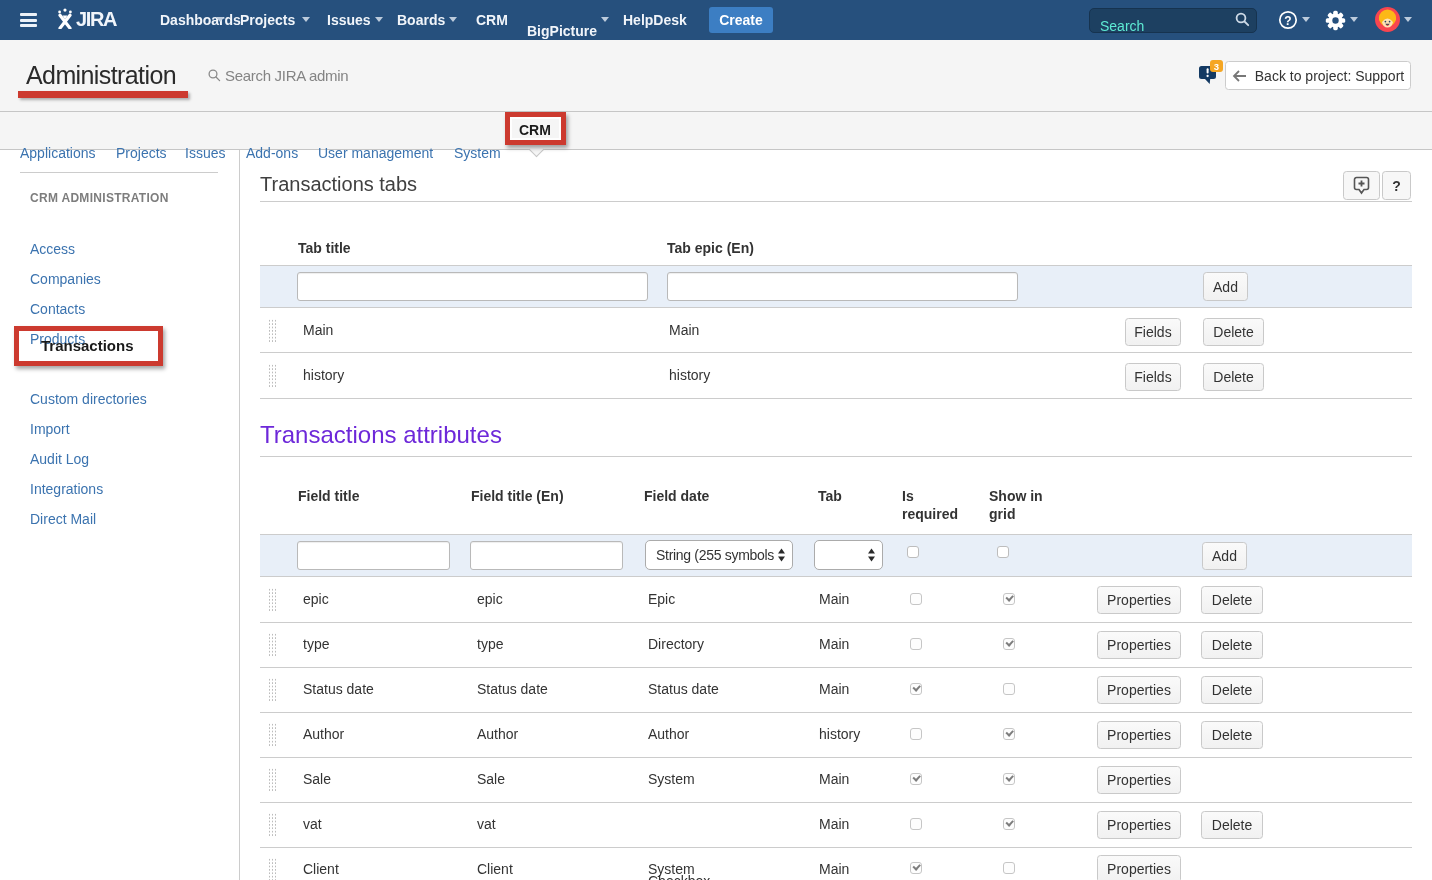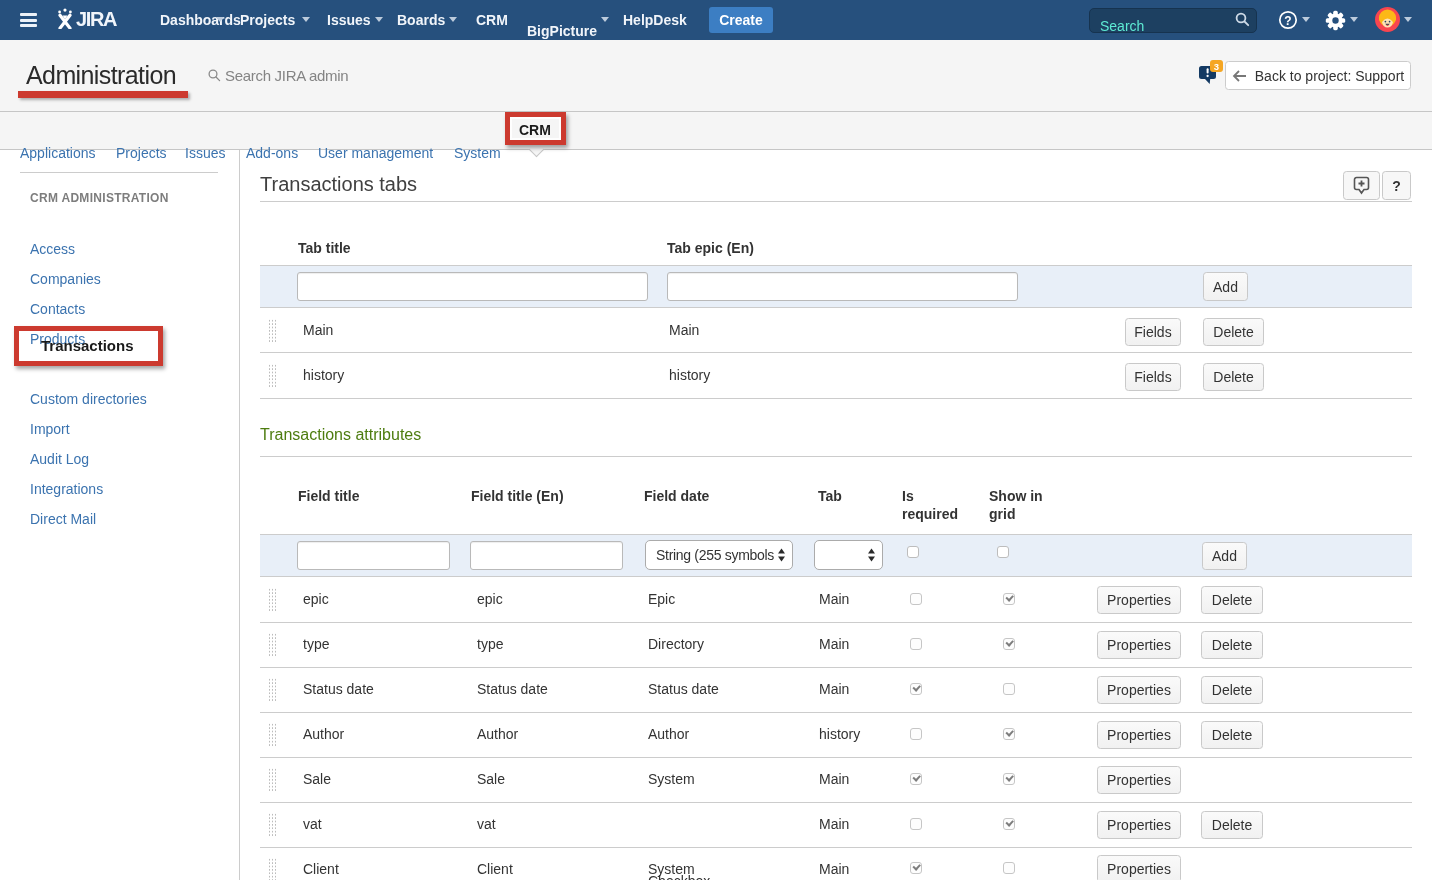--- a/index.html
+++ b/index.html
@@ -166,21 +166,21 @@
 <div class="btn" style="left:1125px;top:318px;width:56px;height:28px;">Fields</div>
 <div class="btn" style="left:1203px;top:318px;width:61px;height:28px;">Delete</div>
 <div class="rowline" style="top:352px;"></div>
 <div class="handle" style="left:268px;top:364px;"></div>
 <div class="t" style="left:303px;top:366px;">history</div>
 <div class="t" style="left:669px;top:366px;">history</div>
 <div class="btn" style="left:1125px;top:363px;width:56px;height:28px;">Fields</div>
 <div class="btn" style="left:1203px;top:363px;width:61px;height:28px;">Delete</div>
 <div class="rowline" style="top:398px;"></div>
 
-<div class="t" style="left:260px;top:423px;font-size:16px;line-height:24px;color:#4d7c0f;">Transactions attributes</div>
+<div class="t" style="left:260px;top:423px;font-size:24px;line-height:24px;color:#6d28d9;">Transactions attributes</div>
 <div class="rowline" style="top:456px;"></div>
 <div class="t bold" style="left:298px;top:487px;">Field title</div>
 <div class="t bold" style="left:471px;top:487px;">Field title (En)</div>
 <div class="t bold" style="left:644px;top:487px;">Field date</div>
 <div class="t bold" style="left:818px;top:487px;">Tab</div>
 <div class="t bold" style="left:902px;top:487px;">Is<br>required</div>
 <div class="t bold" style="left:989px;top:487px;">Show in<br>grid</div>
 <div class="bluerow" style="top:534px;height:43px;"></div>
 <div class="inp" style="left:297px;top:541px;width:153px;height:29px;"></div>
 <div class="inp" style="left:470px;top:541px;width:153px;height:29px;"></div>

